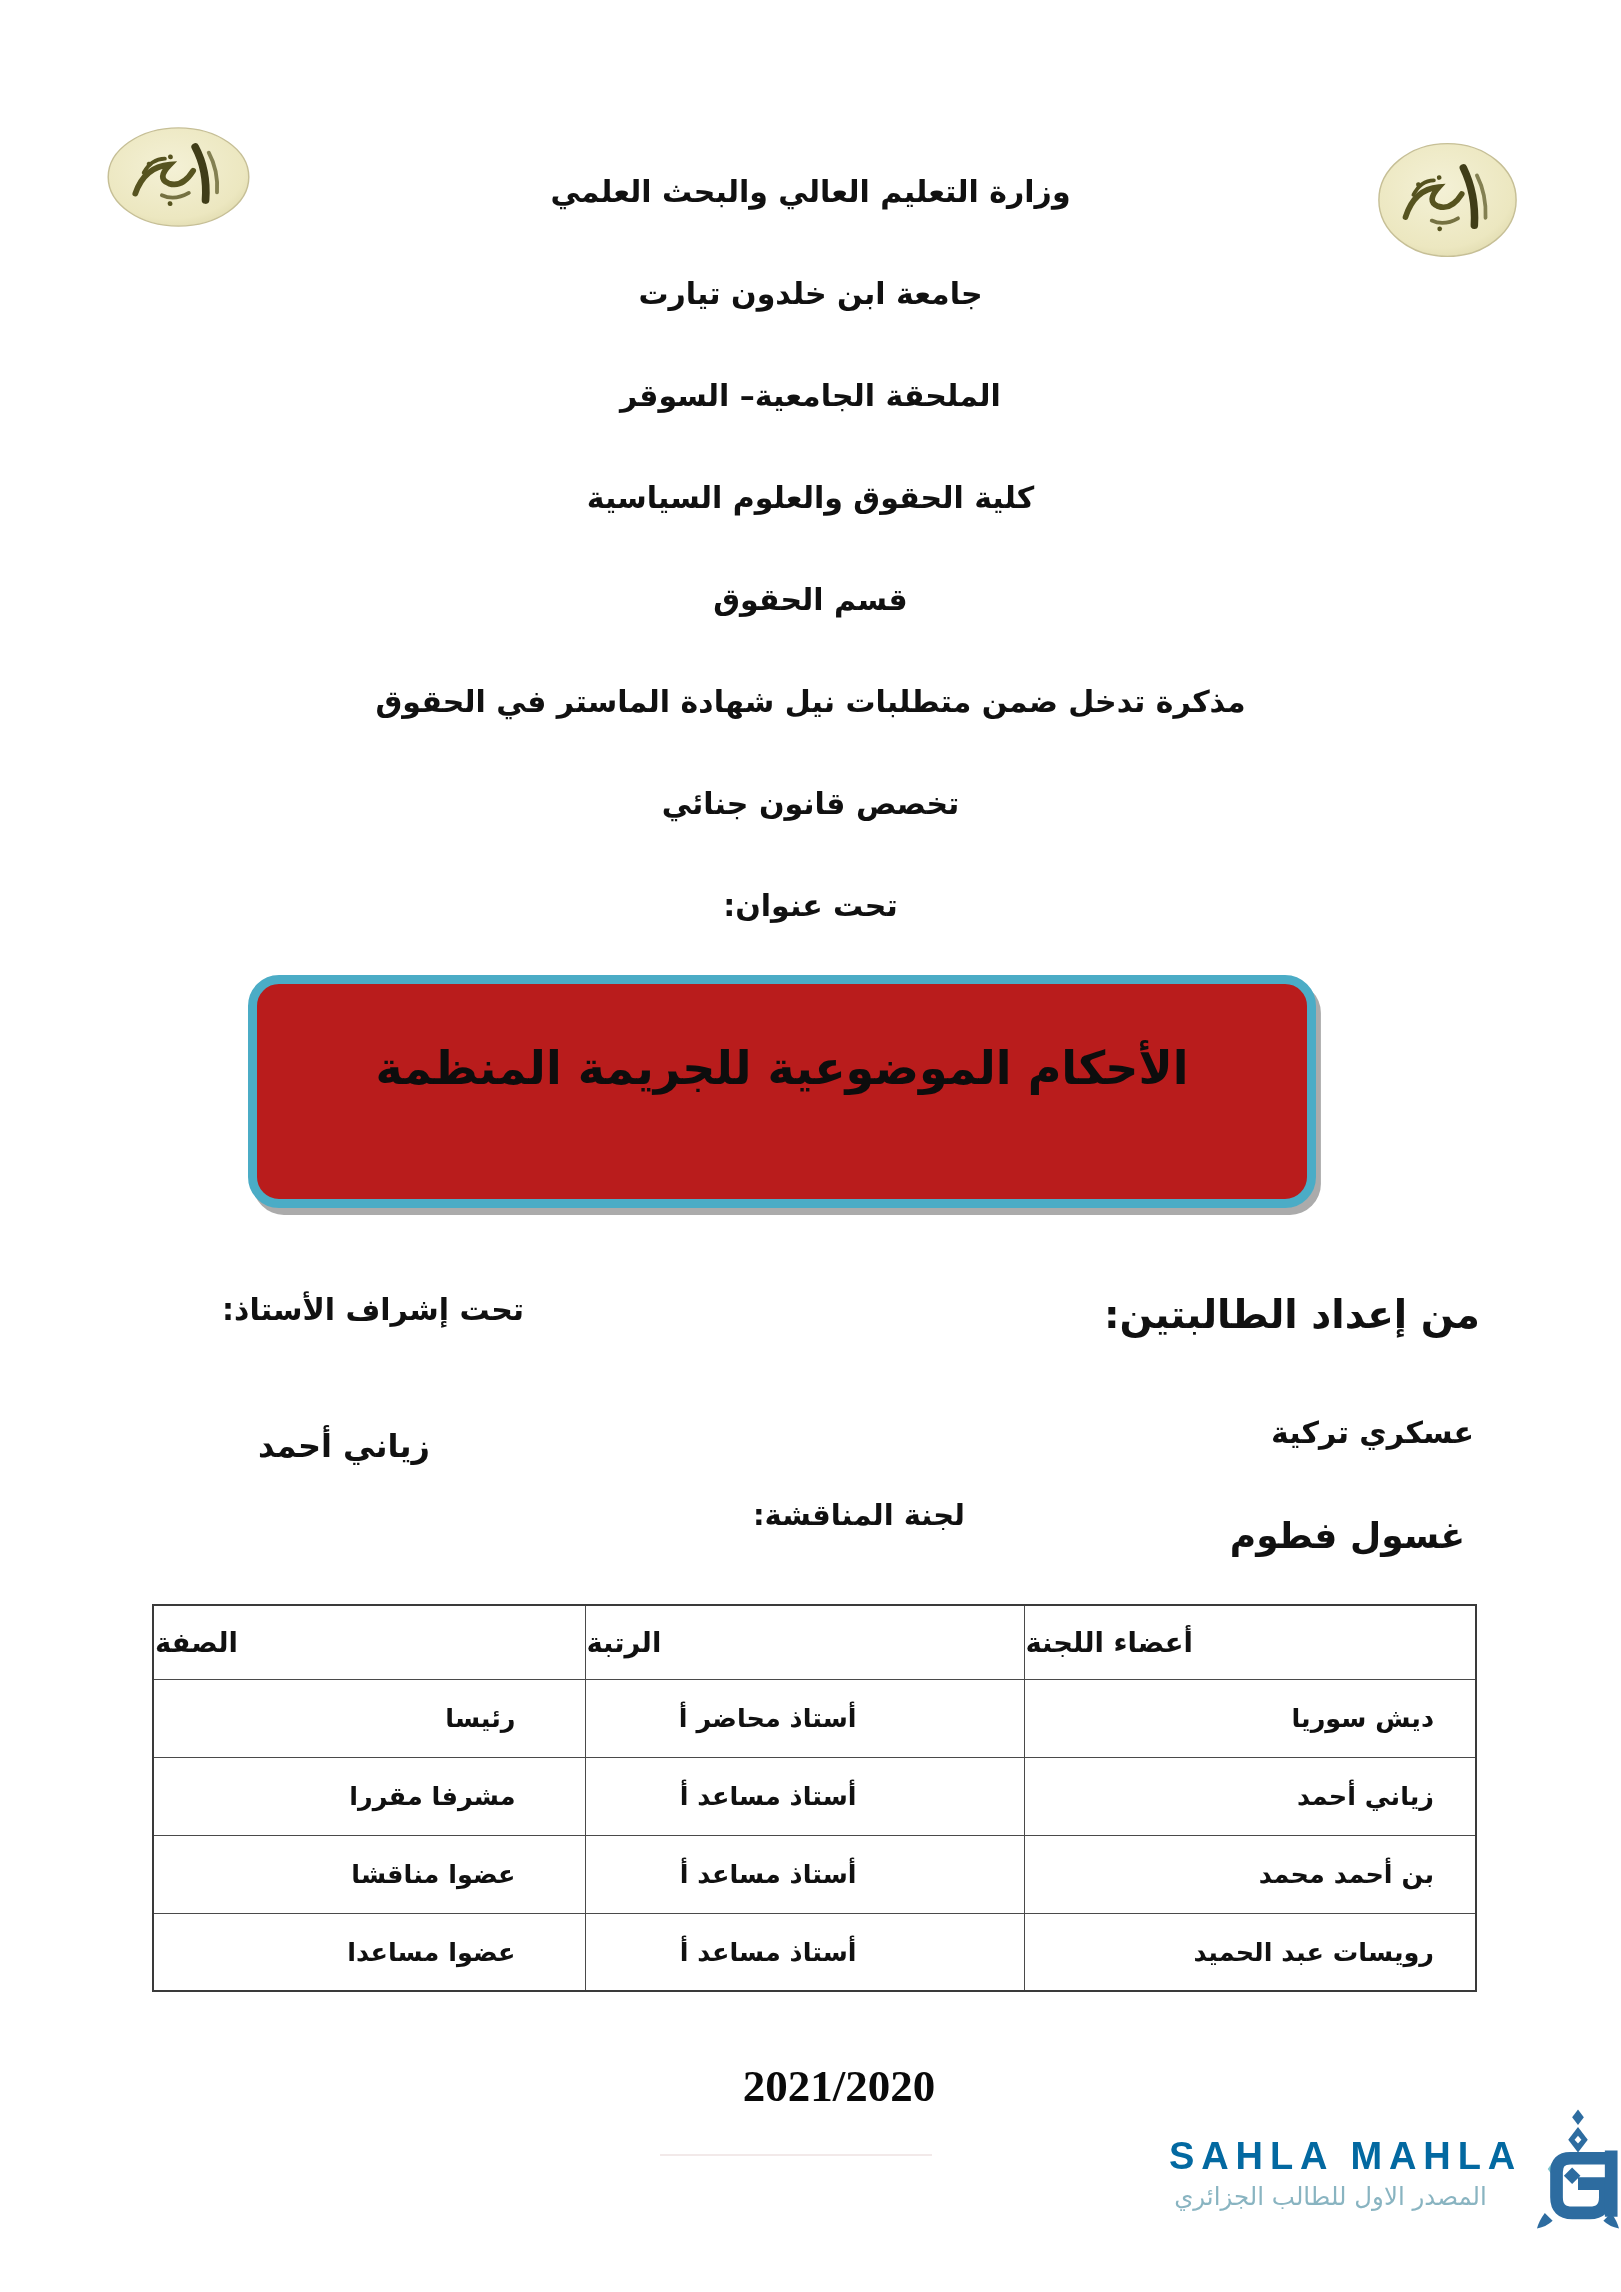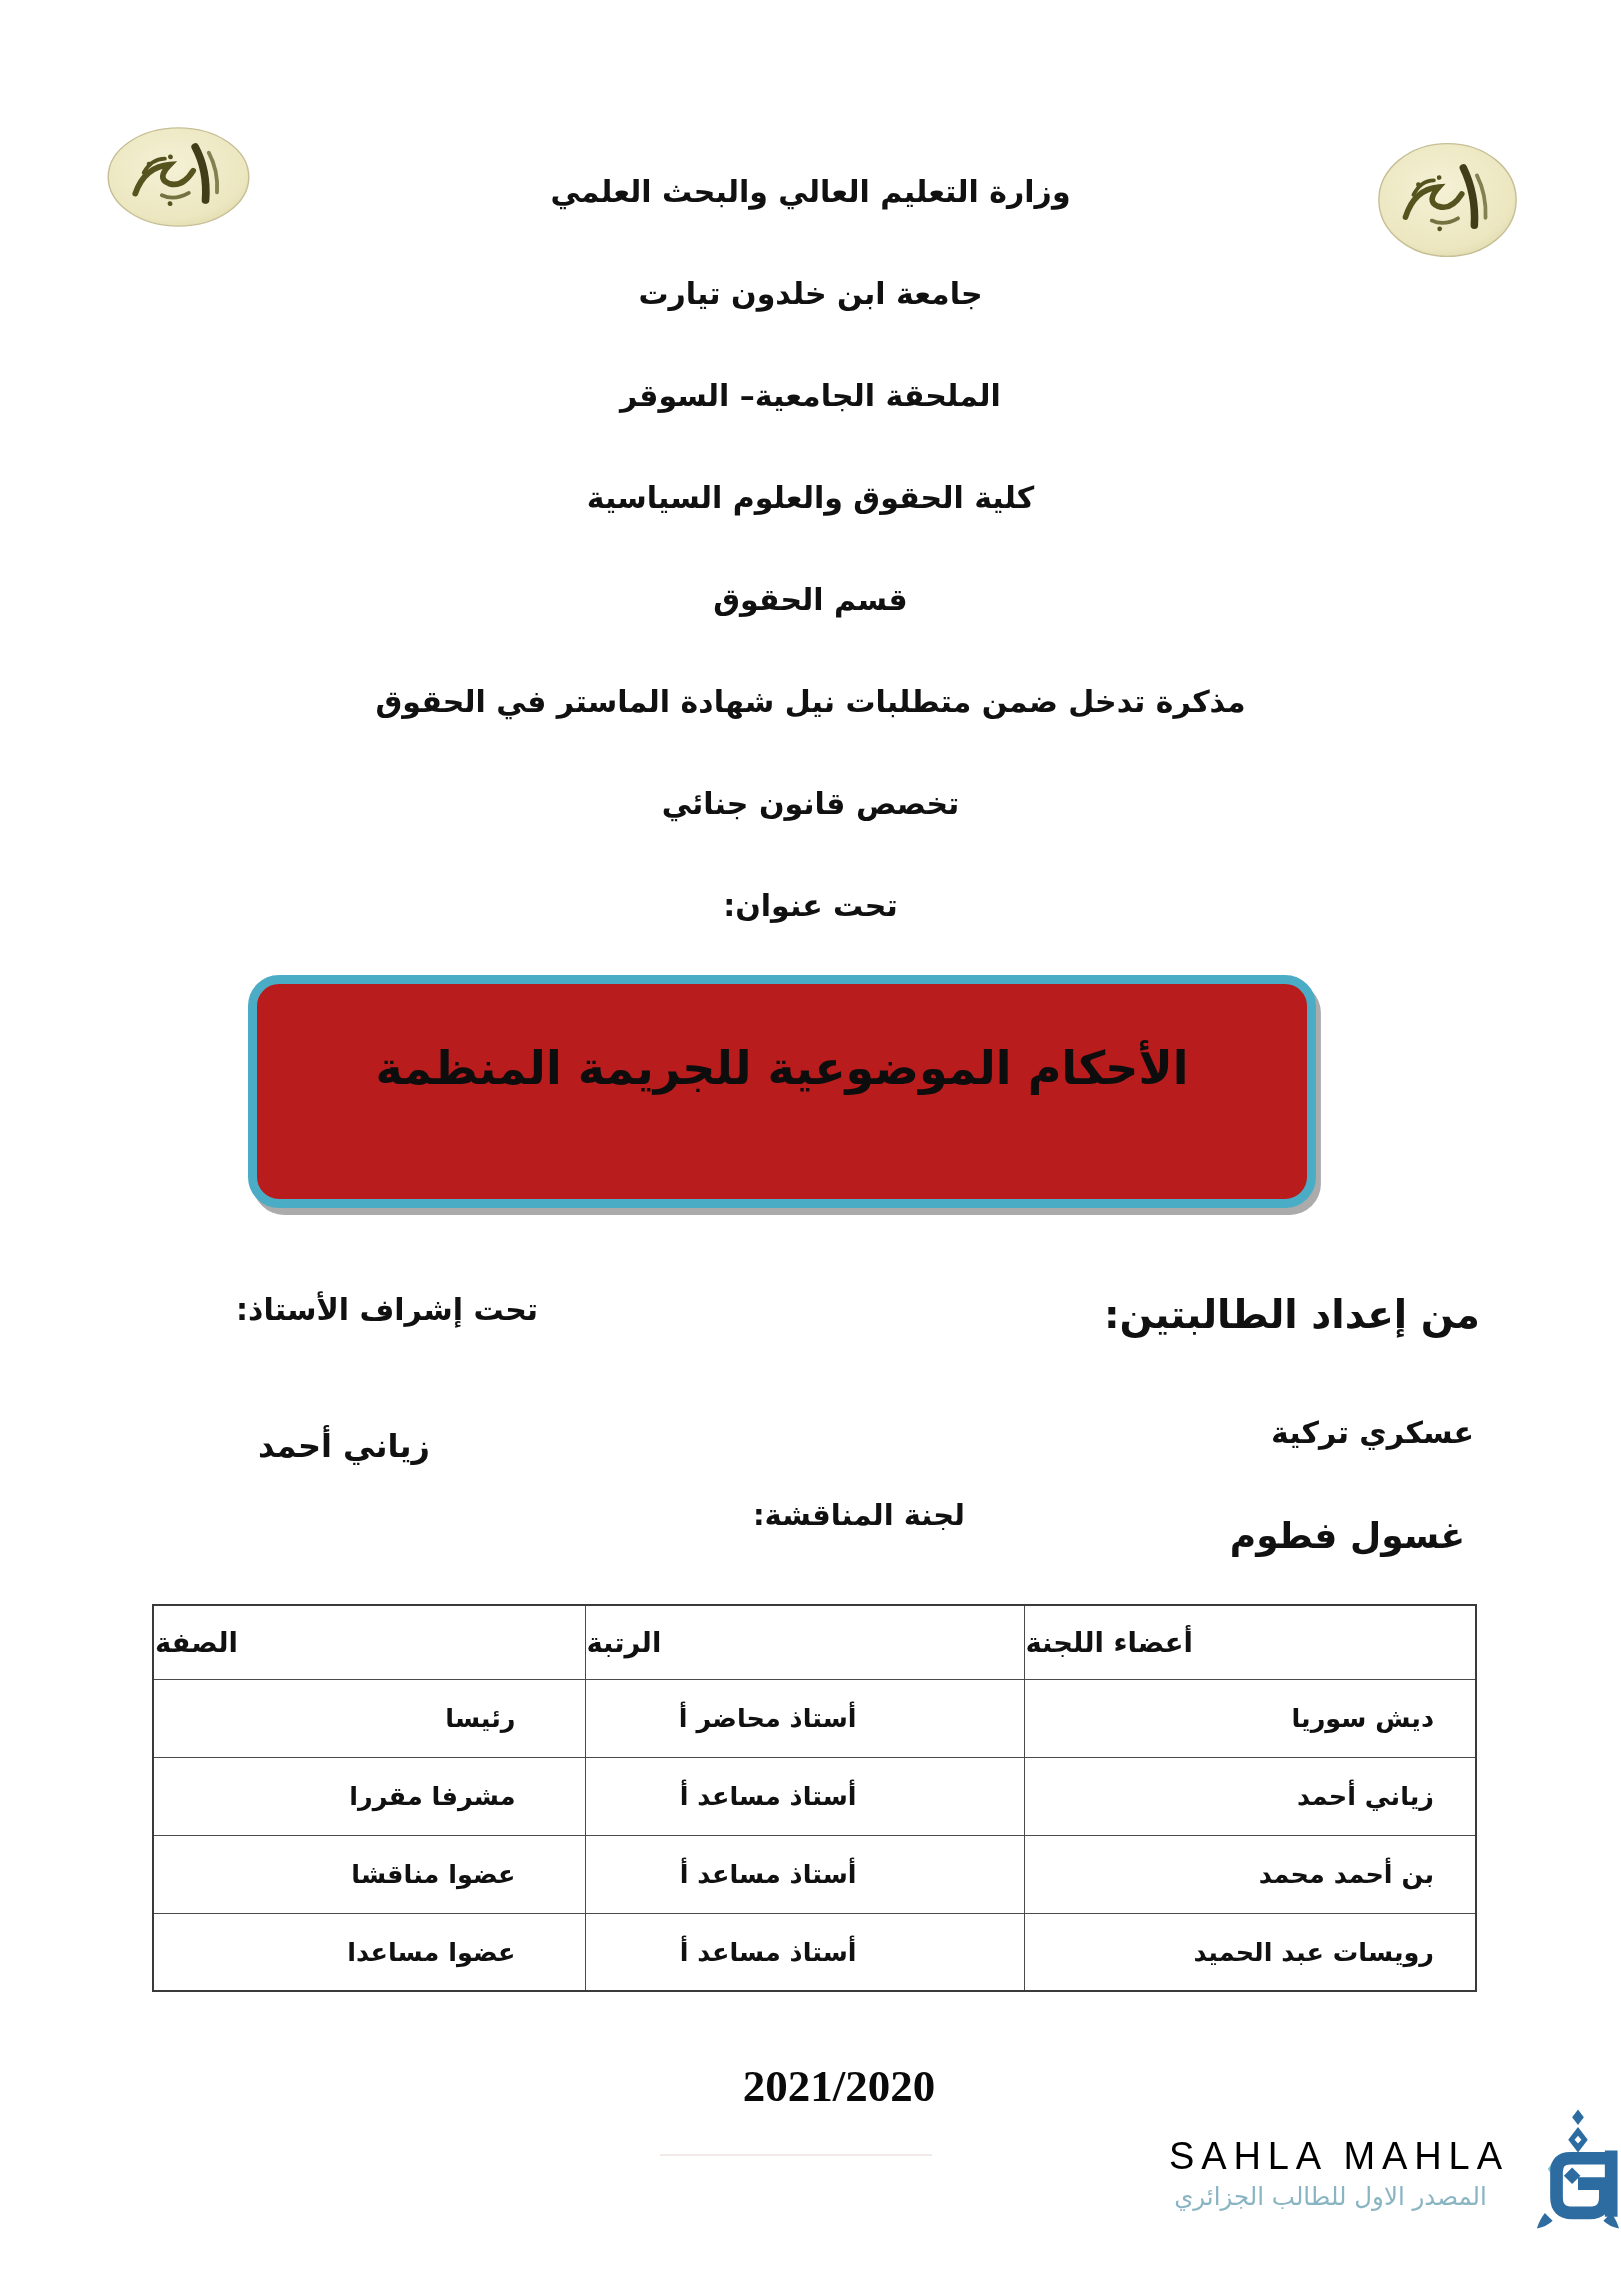--- a/index.html
+++ b/index.html
@@ -40,21 +40,21 @@
   .title-box .thesis-title{
     margin-top:57px;
     text-align:center;
     direction:rtl;
     font-size:46px;font-weight:bold;
     color:#0d0d0d;
   }
   
   .credit{position:absolute;font-weight:bold;direction:rtl;white-space:nowrap;}
   .lbl-prepared{right:141px;top:1292px;font-size:39px;}
-  .lbl-supervisor{left:236px;top:1292px;font-size:30px;}
+  .lbl-supervisor{left:222px;top:1292px;font-size:30px;}
   .student-1{right:147px;top:1415px;font-size:30px;}
   .student-2{right:156px;top:1515px;font-size:36px;}
   .supervisor-name{left:258px;top:1427px;font-size:32px;}
   .committee-label{left:753px;top:1498px;font-size:29px;}
   
   table.committee{
     position:absolute;
     left:152px;top:1604px;
     width:1323px;
     border-collapse:collapse;
@@ -91,23 +91,23 @@
   }
   .faint-rule{
     position:absolute;left:660px;top:2154px;
     width:272px;height:2px;background:#f2e9e9;
   }
   
   .brand-name{
     position:absolute;
     left:1169px;top:2135px;
     font-family:"Liberation Sans",sans-serif;
-    font-weight:normal;font-size:38px;
+    font-weight:bold;font-size:38px;
     letter-spacing:6.9px;
-    color:#000000;
+    color:#0369a1;
     white-space:nowrap;
   }
   .brand-tagline{
     position:absolute;
     left:1169px;top:2182px;
     width:323px;
     text-align:center;
     direction:rtl;
     font-size:24.5px;
     color:#89B4C1;

